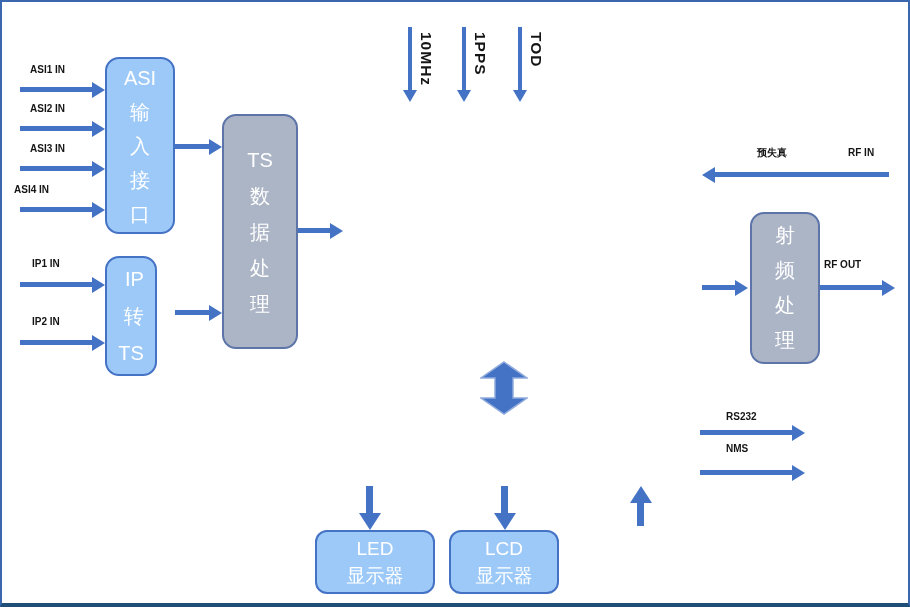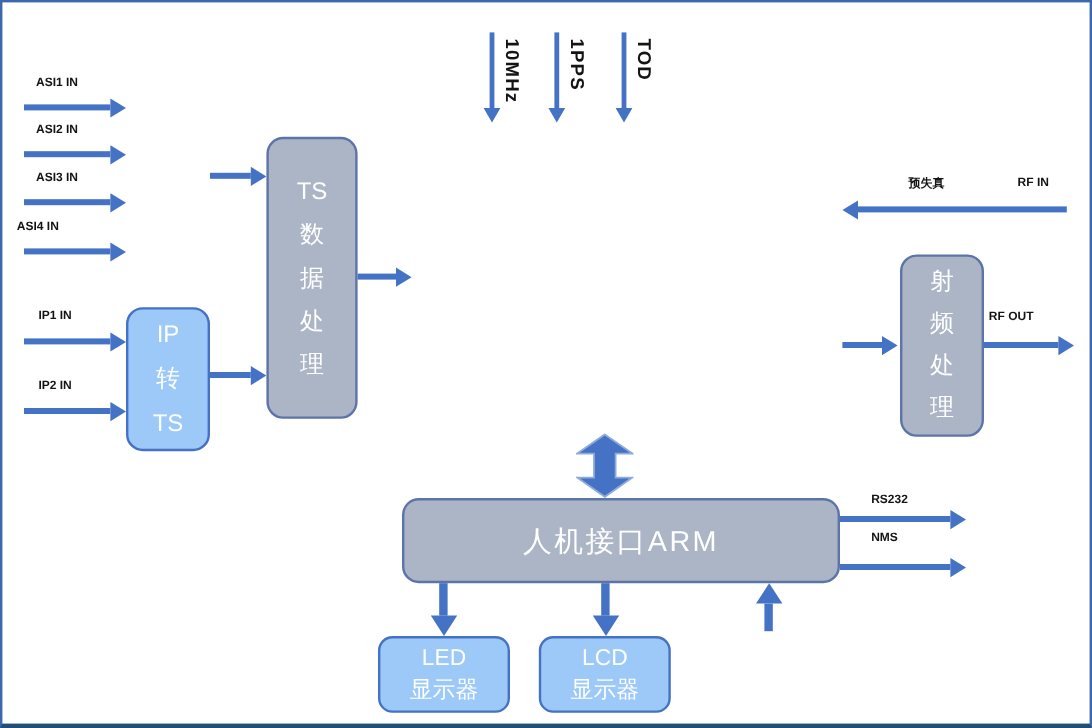--- a/index.html
+++ b/index.html
@@ -28,31 +28,31 @@
     position:absolute;
     display:flex;flex-direction:column;
     align-items:center;justify-content:center;
     text-align:center;color:#fff;
     border-radius:14px;
   }
   .box.blue{background:var(--blue-fill);border:2px solid var(--blue-border);}
   .box.gray{background:var(--gray-fill);border:2px solid var(--gray-border);}
   .vlines span{display:block;font-size:20px;line-height:34px;}
   .b-asi{left:103px;top:55px;width:70px;height:177px;}
-  .b-ip{left:103px;top:254px;width:70px;height:120px;}
+  .b-ip{left:103px;top:254px;width:52px;height:120px;text-align:right;}
   .b-ip .vlines span{line-height:37px;}
   .b-ts{left:220px;top:112px;width:76px;height:235px;}
   .b-ts .vlines span{line-height:36px;}
   .b-main{left:341px;top:103px;width:357px;height:256px;border-radius:38px;}
   .b-main .title{font-size:30px;letter-spacing:3px;}
   .b-rf{left:748px;top:210px;width:70px;height:152px;}
   .b-rf .vlines span{line-height:35px;}
   .b-arm{left:333px;top:413px;width:365px;height:71px;}
   .b-arm .title{font-size:24px;letter-spacing:2px;}
-  .b-led{left:313px;top:528px;width:110px;height:64px;border-radius:12px;}
+  .b-led{left:313px;top:528px;width:120px;height:64px;border-radius:12px;}
   .b-lcd{left:447px;top:528px;width:110px;height:64px;border-radius:12px;}
   .b-kbd{left:582px;top:524px;width:112px;height:62px;border-radius:12px;}
   .twoline span{display:block;font-size:19px;line-height:27px;}
   .b-kbd .title{font-size:21px;letter-spacing:2px;}
   
   .lbl{
     position:absolute;font-size:10px;font-weight:600;color:var(--ink);
     white-space:nowrap;
   }
   .vlbl{
@@ -111,20 +111,29 @@
   <div class="lbl" style="left:28px;top:141px">ASI3 IN</div>
   <div class="harrow right" style="left:18px;top:164px;width:72px"></div>
   <div class="lbl" style="left:12px;top:182px">ASI4 IN</div>
   <div class="harrow right" style="left:18px;top:205px;width:72px"></div>
 
   <div class="lbl" style="left:30px;top:256px">IP1 IN</div>
   <div class="harrow right" style="left:18px;top:280px;width:72px"></div>
   <div class="lbl" style="left:30px;top:314px">IP2 IN</div>
   <div class="harrow right" style="left:18px;top:338px;width:72px"></div>
 
+  <div class="box blue b-asi">
+    <div class="vlines">
+      <span>ASI</span>
+      <span>输</span>
+      <span>入</span>
+      <span>接</span>
+      <span>口</span>
+    </div>
+  </div>
 
   <div class="box blue b-ip">
     <div class="vlines">
       <span>IP</span>
       <span>转</span>
       <span>TS</span>
     </div>
   </div>
 
   <div class="harrow right" style="left:173px;top:142px;width:34px"></div>
@@ -165,23 +174,20 @@
     </div>
   </div>
 
   <div class="lbl" style="left:822px;top:257px">RF OUT</div>
   <div class="harrow right" style="left:818px;top:283px;width:62px"></div>
 
   <svg class="bidir" width="48" height="54" viewBox="0 0 48 54">
     <path d="M24 1 L47 17 L33 17 L33 37 L47 37 L24 53 L1 37 L15 37 L15 17 L1 17 Z" fill="#4472C4" stroke="#8FAADC" stroke-width="1.5"></path>
   </svg>
 
-  <div class="box gray b-arm">
-    <div class="title">人机接口ARM</div>
-  </div>
 
   <div class="lbl" style="left:724px;top:409px">RS232</div>
   <div class="harrow right" style="left:698px;top:428px;width:92px"></div>
   <div class="lbl" style="left:724px;top:441px">NMS</div>
   <div class="harrow right" style="left:698px;top:468px;width:92px"></div>
 
   <div class="varrow thick down" style="left:364px;top:484px;height:27px"></div>
   <div class="varrow thick down" style="left:499px;top:484px;height:27px"></div>
   <div class="varrow thick up" style="left:635px;top:501px;height:23px"></div>
 

